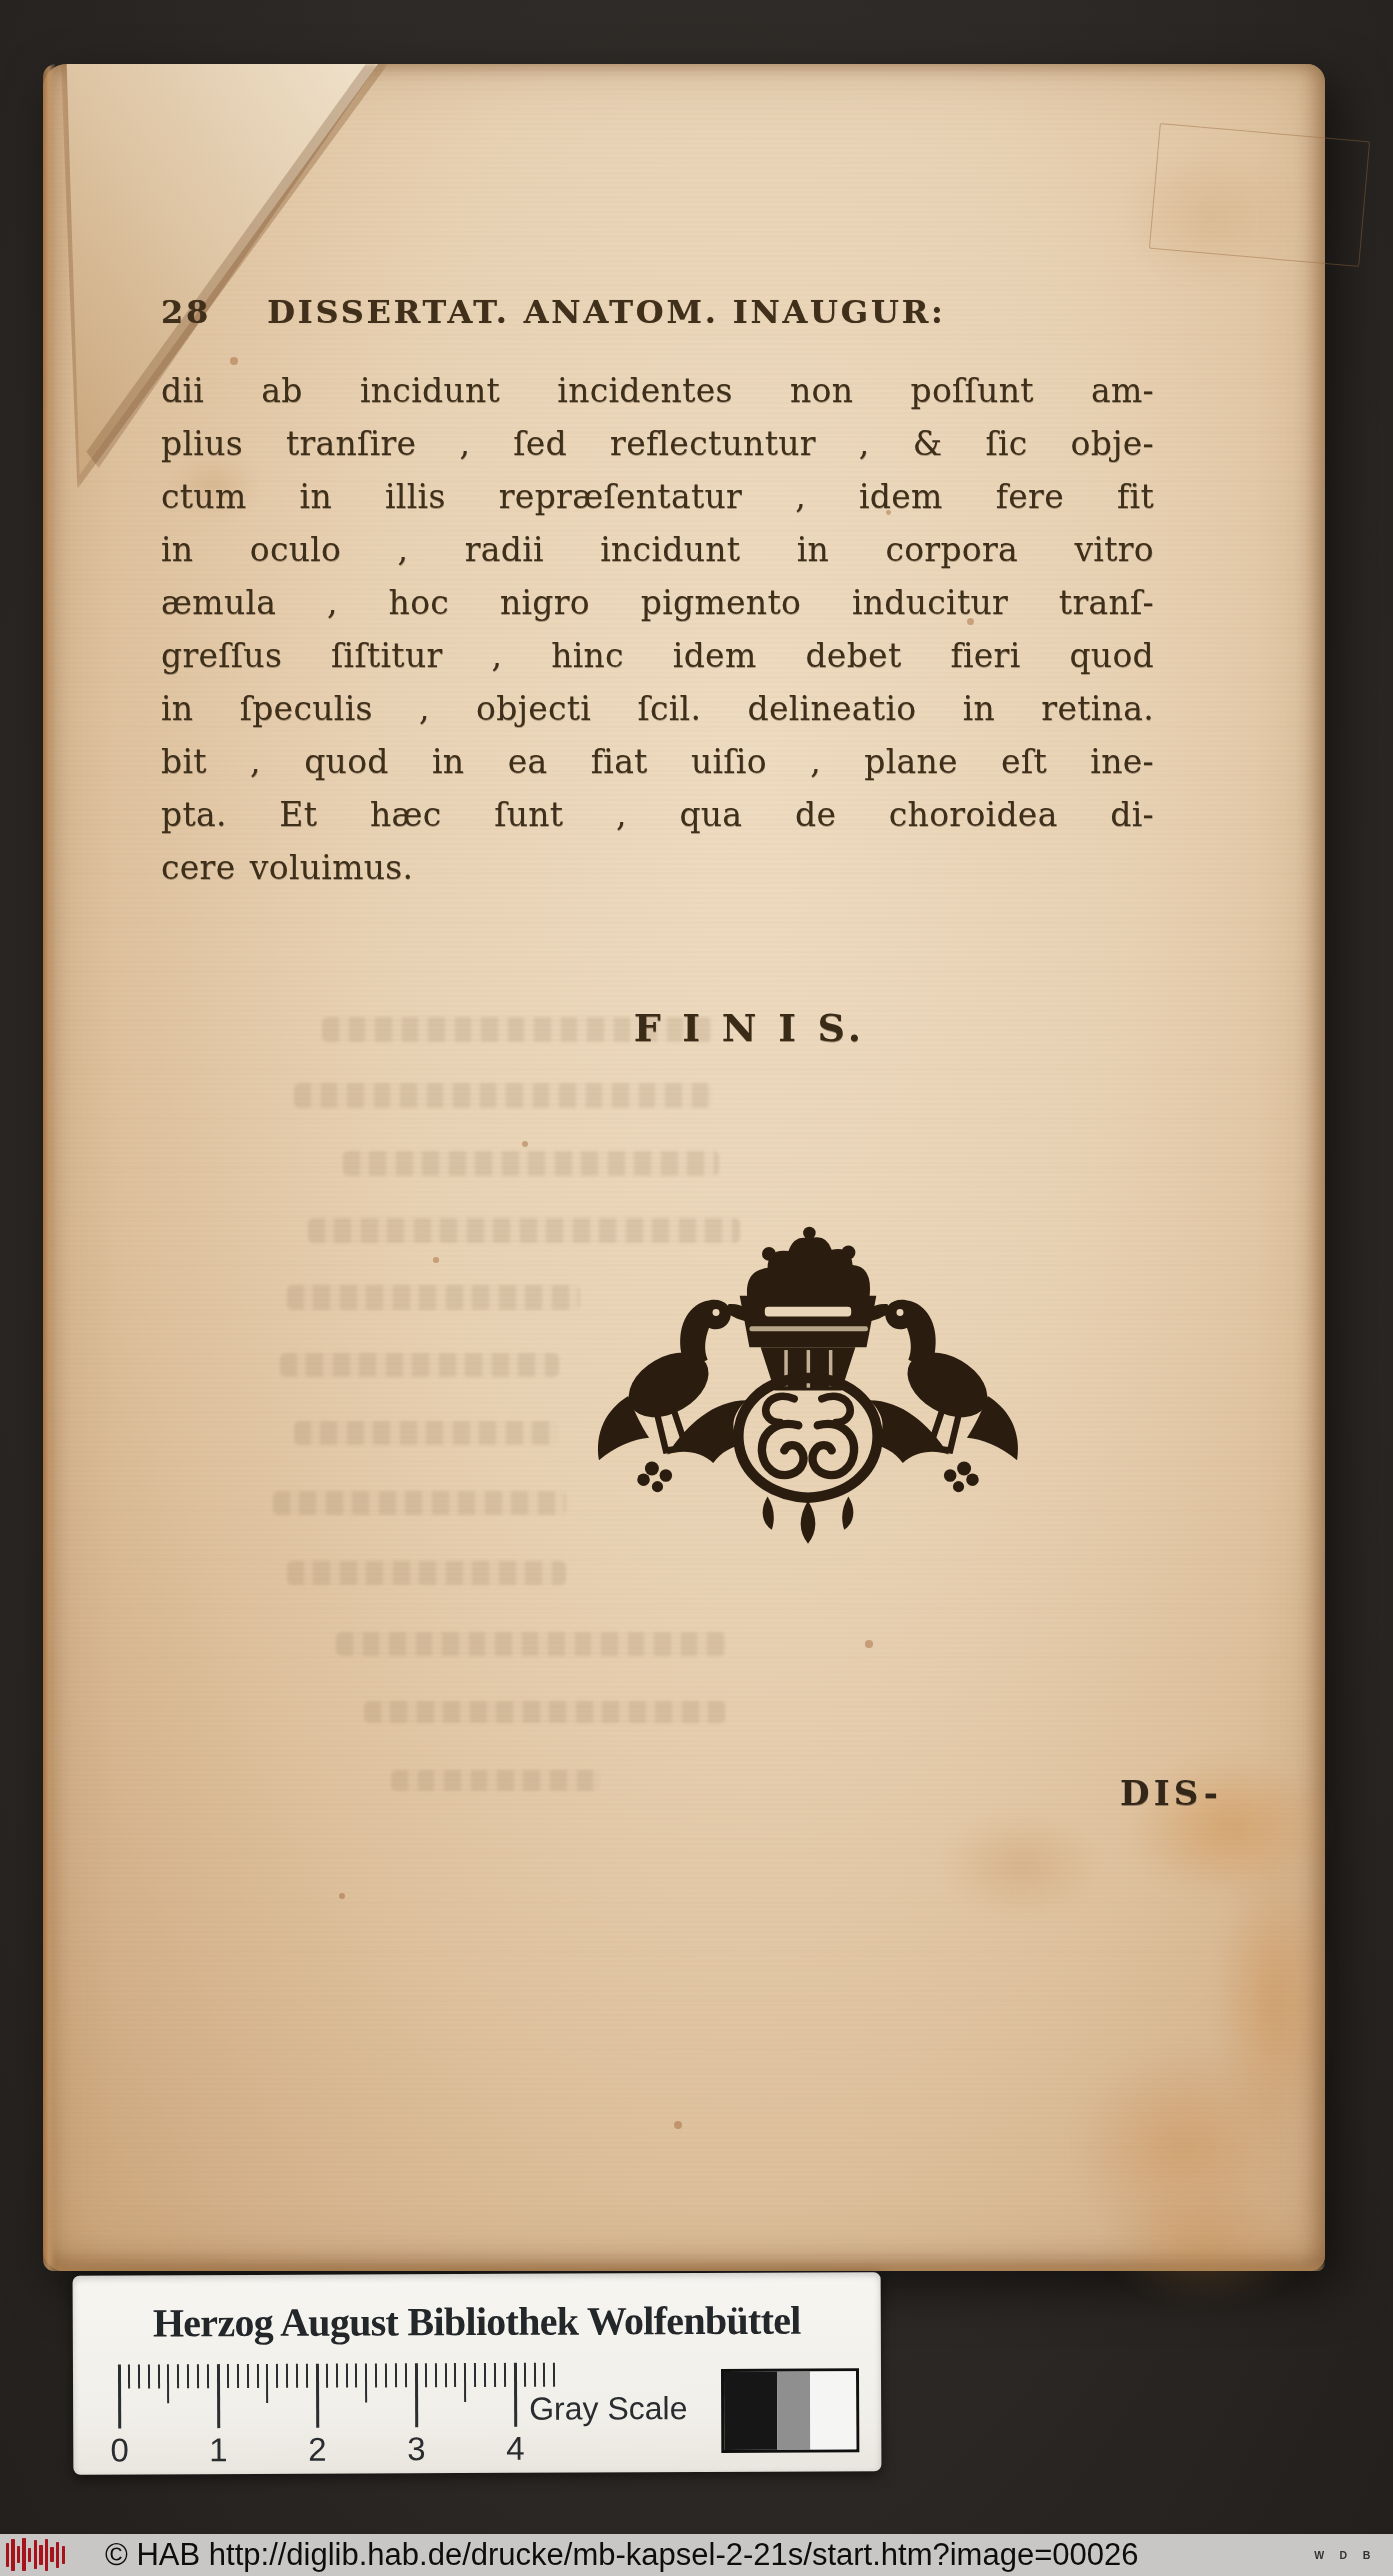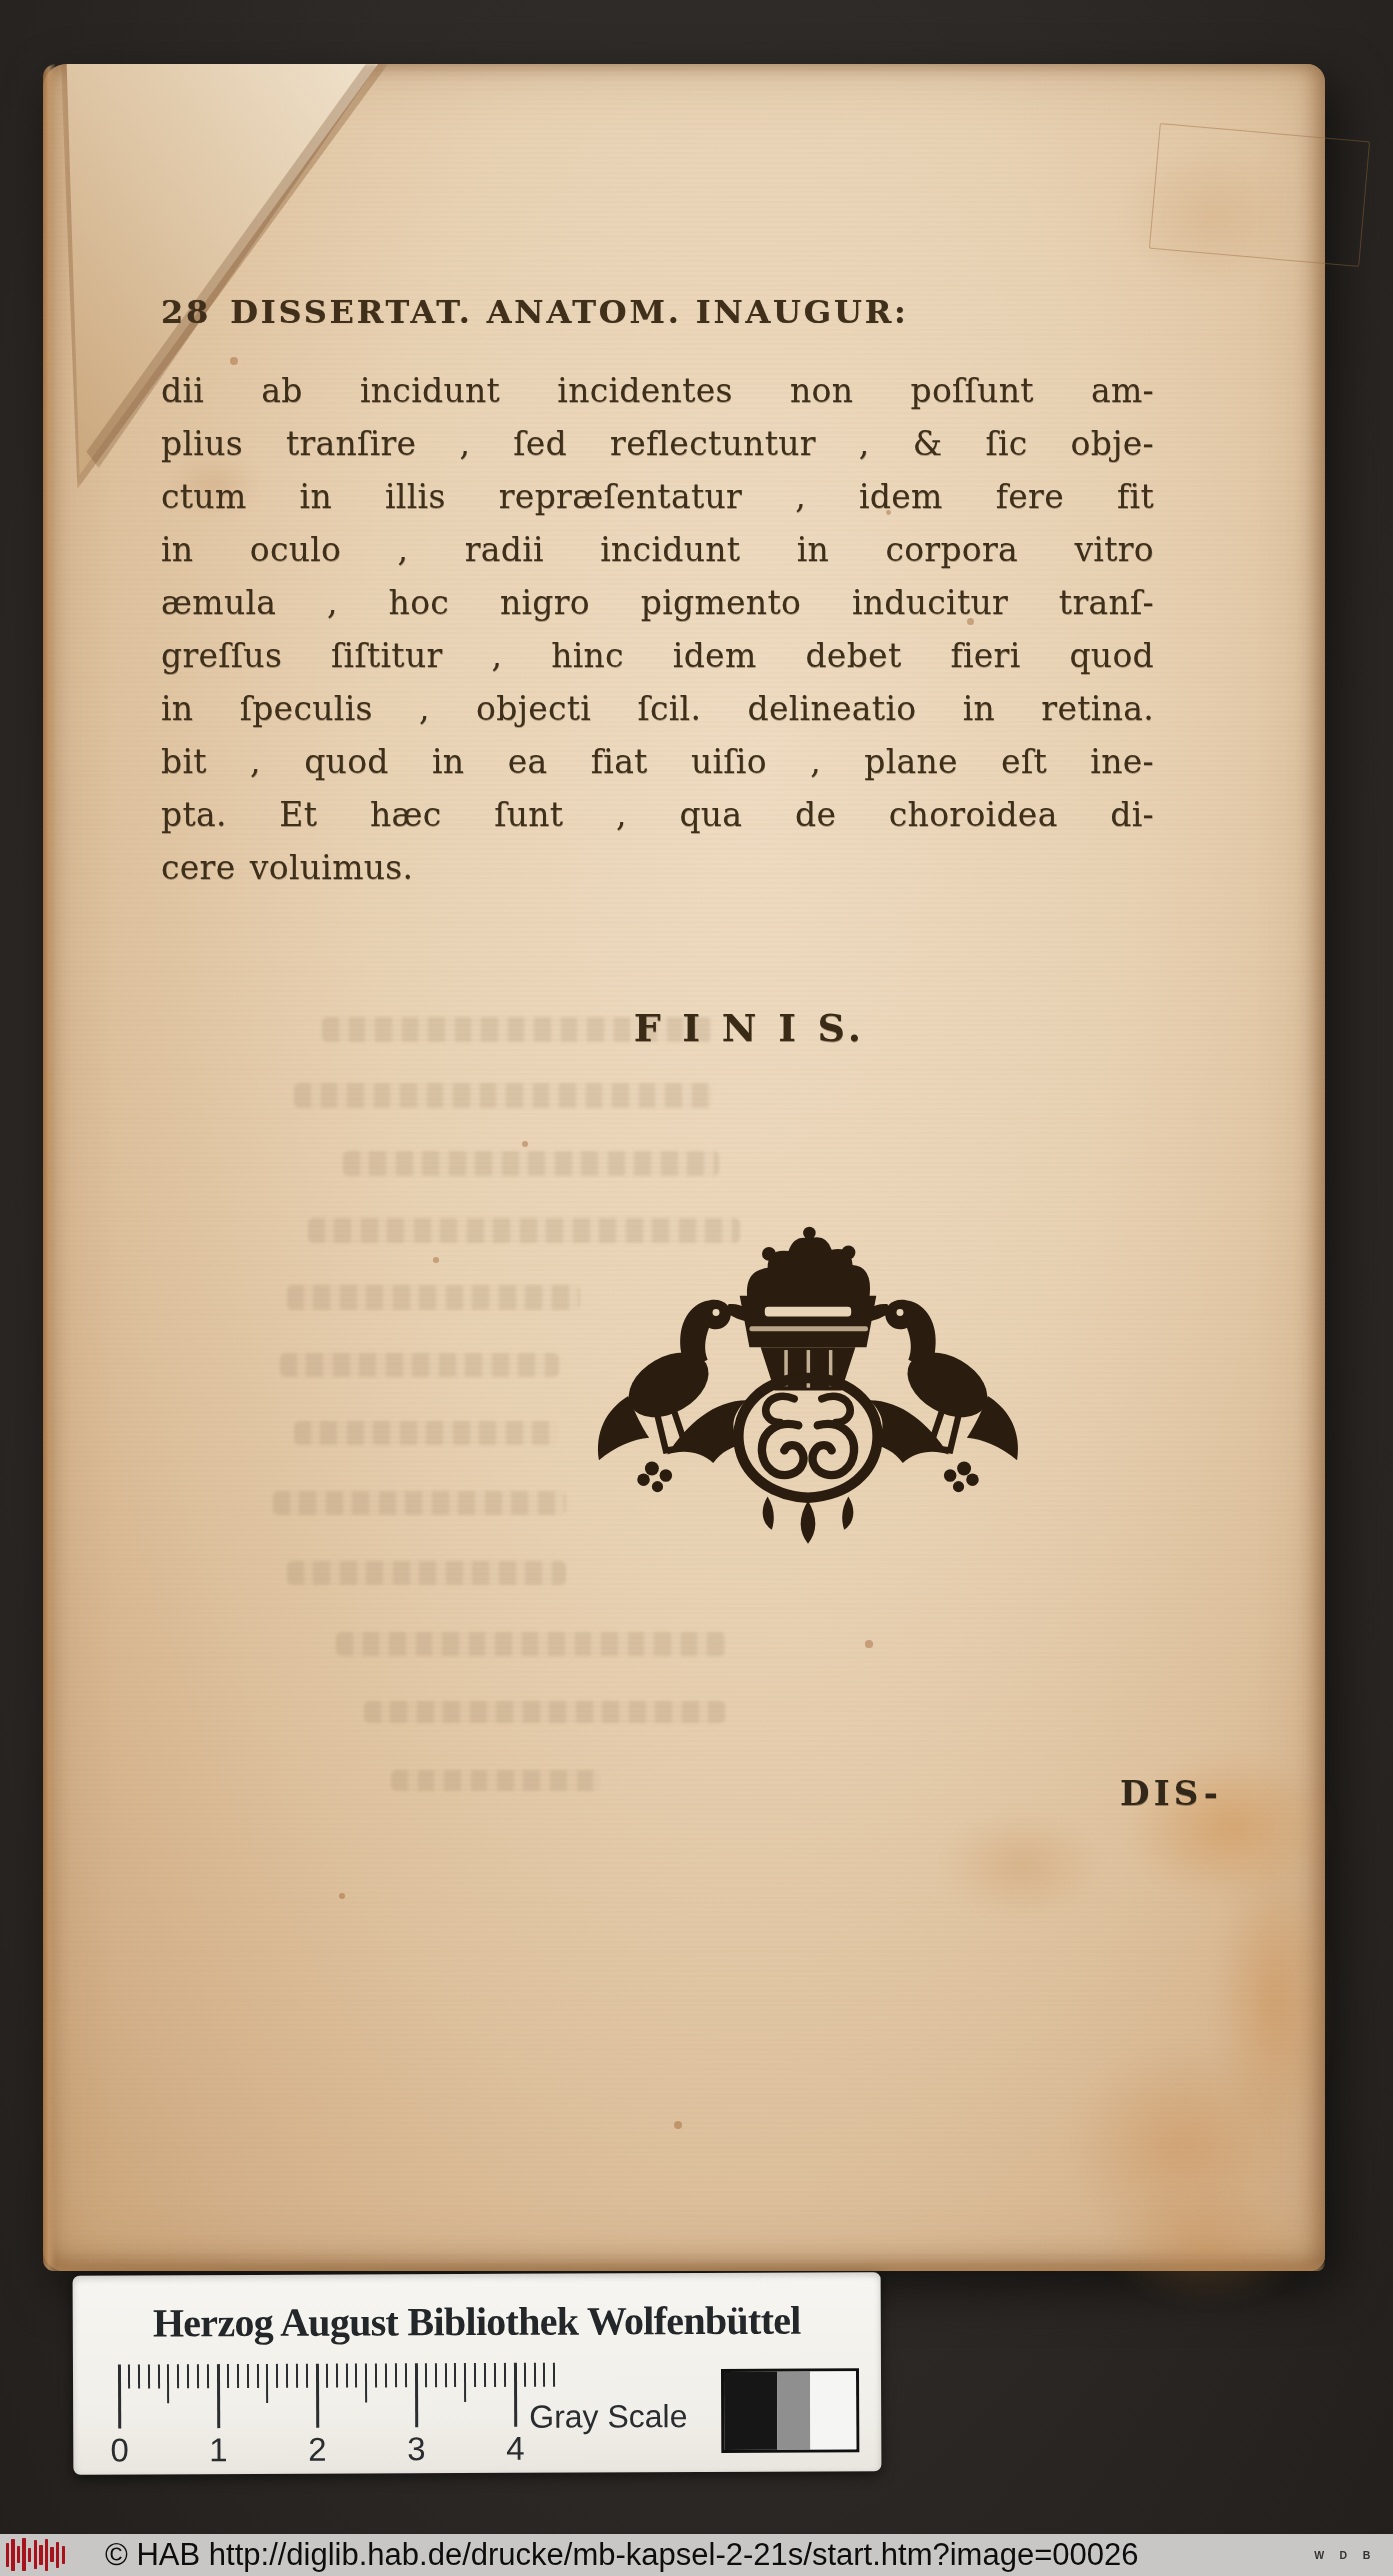--- a/index.html
+++ b/index.html
@@ -55,21 +55,21 @@
     background:rgba(120,80,45,.30);filter:blur(2.1px);
   }
   .blind-stamp{
     position:absolute;left:1111px;top:68px;width:209px;height:124px;
     border:1.4px solid rgba(150,105,60,.45);border-radius:2.1px;
     transform:rotate(5deg);
   }
   
   .running-head{
     position:absolute;left:118px;top:229px;width:975px;
-    display:flex;align-items:center;gap:19px;
+    display:flex;align-items:center;gap:56px;
     font-size:32px;color:#40301b;letter-spacing:2.8px;font-weight:600;
     text-shadow:0 0 0.7px rgba(60,40,20,.55);
   }
   .body-text{
     position:absolute;left:118px;top:300px;width:993px;
     font-size:33px;color:#3e2f1b;line-height:53px;
     text-shadow:0.3px 0.6px 0.5px rgba(60,40,20,.35);
     word-spacing:3.5px;letter-spacing:0.3px;
   }
   .bodyline{height:53px;text-align:justify;white-space:nowrap;}
@@ -109,21 +109,21 @@
   .tick.mm{height:24px;}
   .tick.half{height:39px;}
   .tick.cm{height:64px;width:2.8px;}
   .ruler-numbers{position:absolute;left:45px;top:156px;width:460px;height:42px;}
   .rnum{
     position:absolute;transform:translateX(-50%);
     font-family:"Liberation Sans", sans-serif;font-size:33px;color:#2a2d30;
   }
   .grayscale-label{
     position:absolute;left:456px;top:117px;
-    font-family:"Liberation Sans", sans-serif;font-size:32px;color:#2a2d30;margin-top:8px;
+    font-family:"Liberation Sans", sans-serif;font-size:32px;color:#2a2d30;
   }
   .grayscale-patch{
     position:absolute;left:648px;top:96px;width:132px;height:78px;
     border:3.5px solid #101010;display:flex;
   }
   .gs-black{flex:0 0 40%;background:#161616;}
   .gs-gray{flex:0 0 25%;background:#8f8f8f;}
   .gs-white{flex:0 0 35%;background:#f5f5f3;}
   
   .footer-bar{

